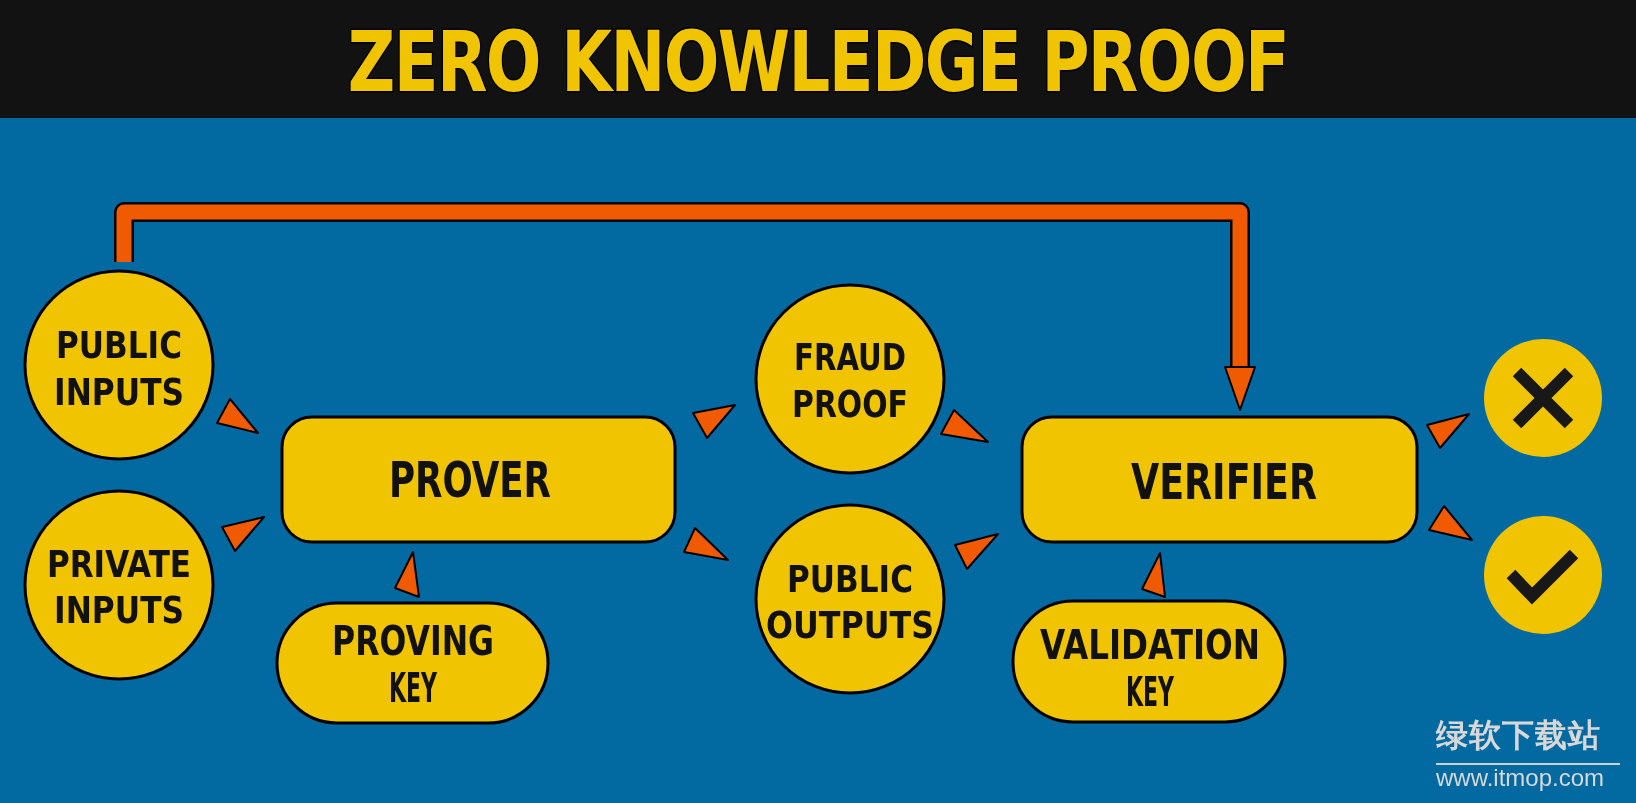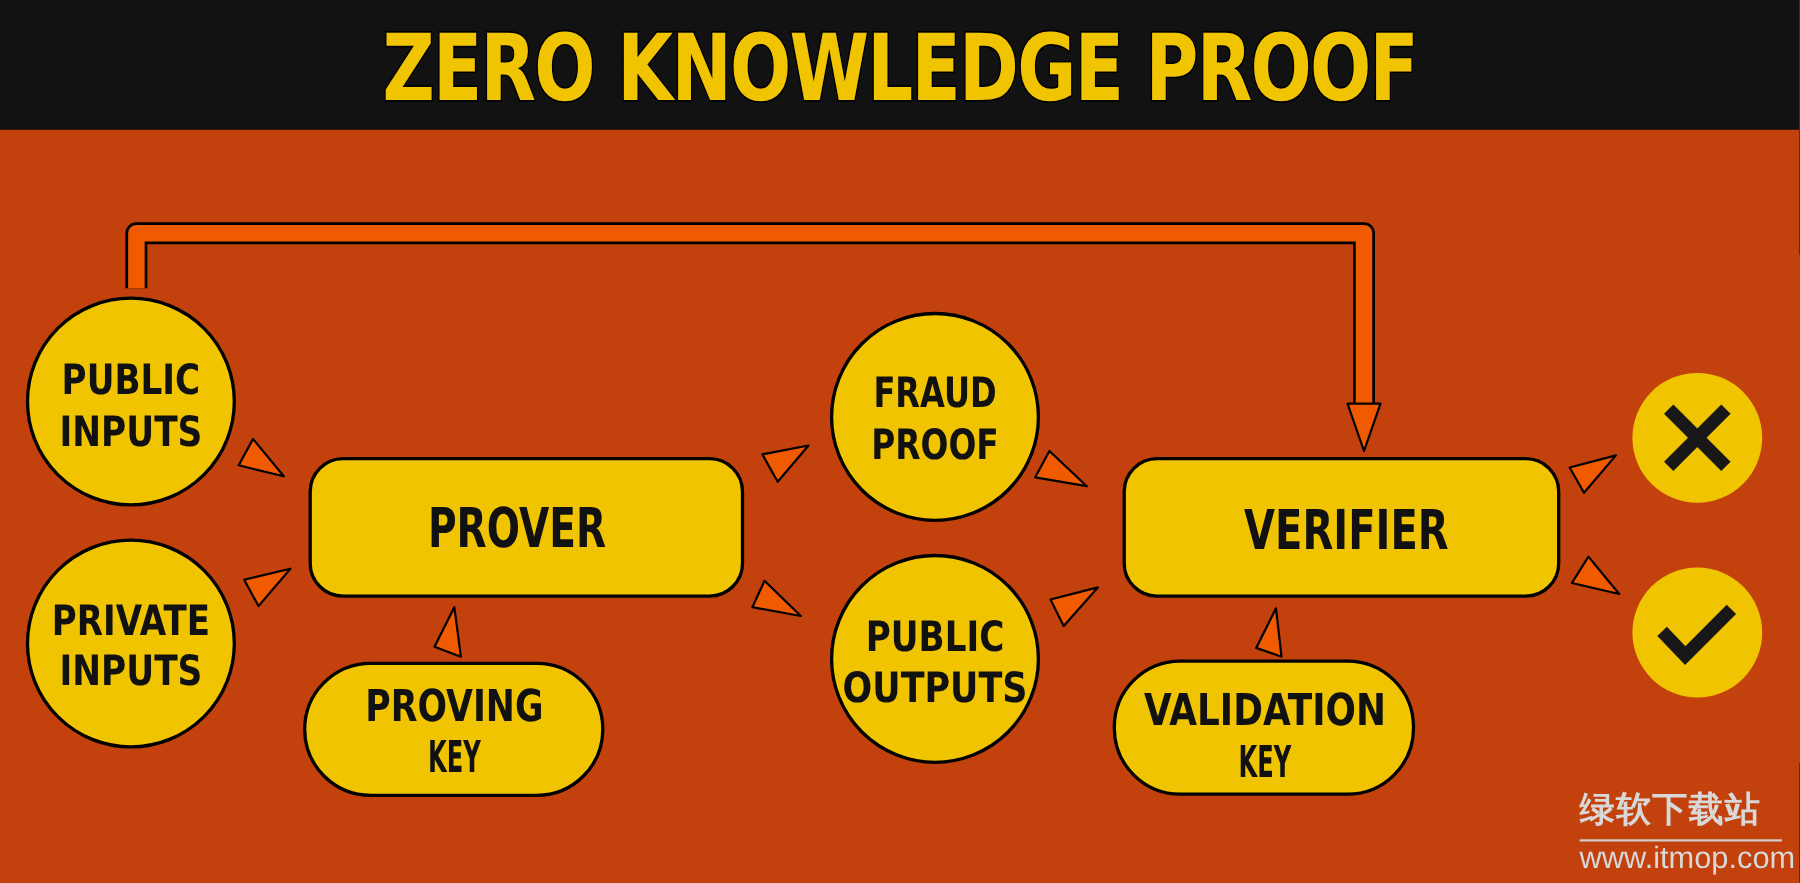--- a/index.html
+++ b/index.html
@@ -1,23 +1,23 @@
 <!DOCTYPE html>
 <html><head>
 <meta charset="utf-8">
 <style>
   html,body{margin:0;padding:0;background:#181818;}
-  .canvas{position:relative;width:1636px;height:803px;background:#c2410c;overflow:hidden;font-family:"Liberation Sans","DejaVu Sans",sans-serif;}
+  .canvas{position:relative;width:1636px;height:803px;background:#0369a1;overflow:hidden;font-family:"Liberation Sans","DejaVu Sans",sans-serif;}
   .header{position:absolute;left:0;top:0;width:1636px;height:118px;background:#121212;}
   .title{position:absolute;left:0;top:12px;width:1636px;text-align:center;font-family:"DejaVu Sans",sans-serif;font-weight:bold;font-size:84px;color:#f0c400;letter-spacing:-2px;transform:scaleX(0.78);transform-origin:center;-webkit-text-stroke:3px #000;paint-order:stroke fill;line-height:100px;}
   svg.diagram{position:absolute;left:0;top:0;}
   .node-text{font-family:"DejaVu Sans",sans-serif;font-weight:bold;fill:#111;text-anchor:middle;}
   .wm-cn{position:absolute;left:1436px;top:714px;font-size:32px;color:#d8d8d8;font-weight:bold;letter-spacing:1px;font-family:"DejaVu Sans",sans-serif;}
   .wm-line{position:absolute;left:1436px;top:763px;width:184px;height:2px;background:#cfcfcf;}
-  .wm-url{position:absolute;left:1436px;top:764px;font-size:28px;color:#d8d8d8;font-family:"Liberation Sans",sans-serif;}
+  .wm-url{position:absolute;left:1436px;top:764px;font-size:24px;color:#d8d8d8;font-family:"Liberation Sans",sans-serif;}
 </style>
 </head>
 <body>
 
 <div class="canvas">
   <div class="header"></div>
   <div class="title">ZERO KNOWLEDGE PROOF</div>
 
   <svg class="diagram" width="1636" height="803" viewBox="0 0 1636 803">
 

